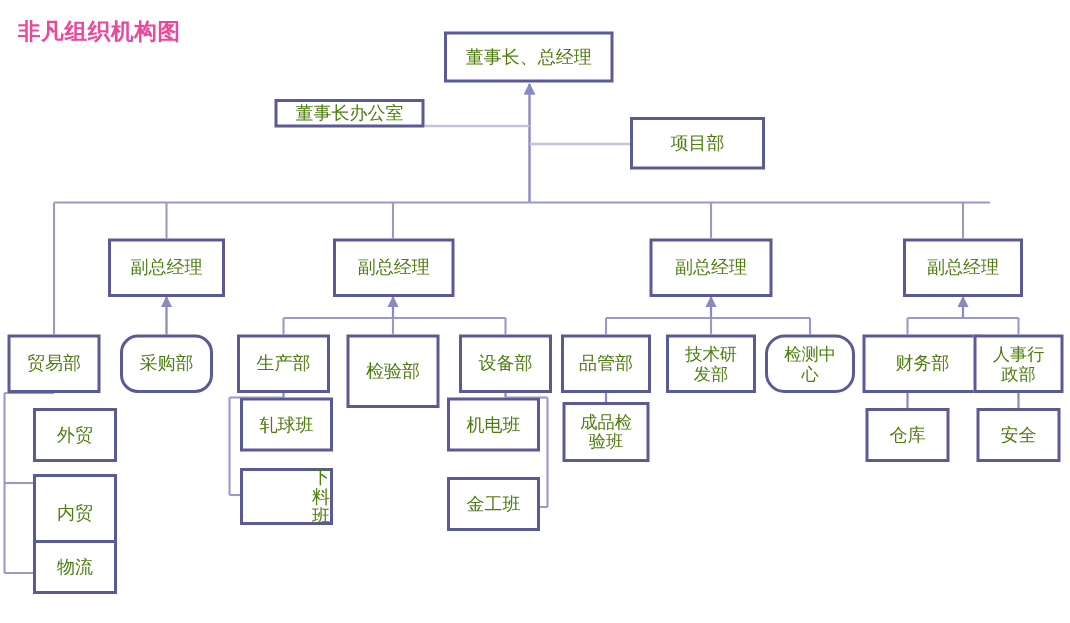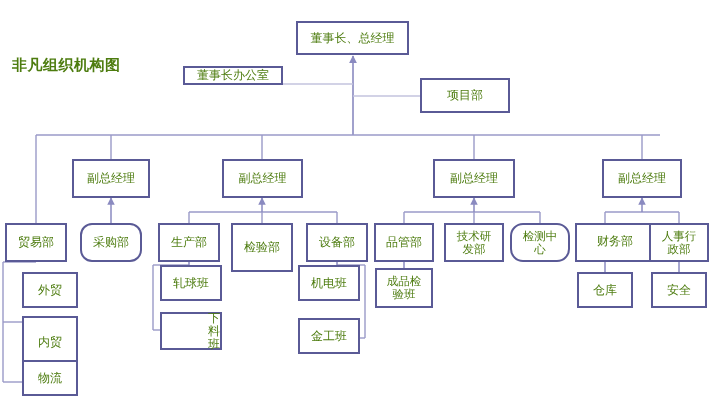--- a/index.html
+++ b/index.html
@@ -7,22 +7,22 @@
     width:713px;height:415px;
     background:#ffffff;
     font-family:"DejaVu Sans","Liberation Sans",sans-serif;
     overflow:hidden;
     position:relative;
   }
   #chart-root{position:absolute;left:0;top:0;width:713px;height:415px;}
 
   #title{
     position:absolute;left:12px;top:12px;
-    font-size:15px;font-weight:bold;color:#4d7c0f;
-    letter-spacing:0.5px;white-space:nowrap;margin-top:44px;
+    font-size:15px;font-weight:bold;color:#ec4899;
+    letter-spacing:0.5px;white-space:nowrap;
   }
 
   svg#wires{position:absolute;left:0;top:0;width:713px;height:415px;}
 
   .node{
     position:absolute;
     box-sizing:border-box;
     border:2px solid #5a5a96;
     background:#ffffff;
     display:flex;align-items:center;justify-content:center;
@@ -155,21 +155,21 @@
   <div class="node" style="left:5px;top:223px;width:62px;height:39px;">贸易部</div>
   <div class="node" style="left:80px;top:223px;width:62px;height:39px;border-radius:12px;">采购部</div>
   <div class="node" style="left:158px;top:223px;width:62px;height:39px;">生产部</div>
   <div class="node" style="left:231px;top:223px;width:62px;height:49px;">检验部</div>
   <div class="node" style="left:306px;top:223px;width:62px;height:39px;">设备部</div>
   <div class="node" style="left:374px;top:223px;width:60px;height:39px;text-align:center;">品管部</div>
   <div class="node small" style="left:444px;top:223px;width:60px;height:39px;">技术研
 发部</div>
   <div class="node small" style="left:510px;top:223px;width:60px;height:39px;border-radius:13px;">检测中
 心</div>
-  <div class="node" style="left:575px;top:223px;width:80px;height:39px;font-family:Liberation Mono, monospace;">财务部</div>
+  <div class="node" style="left:575px;top:223px;width:80px;height:39px;">财务部</div>
   <div class="node small" style="left:649px;top:223px;width:60px;height:39px;">人事行
 政部</div>
 
   <div class="node" style="left:22px;top:272px;width:56px;height:36px;">外贸</div>
   <div class="node" style="left:22px;top:316px;width:56px;height:52px;">内贸</div>
   <div class="node" style="left:22px;top:360px;width:56px;height:36px;">物流</div>
 
   <div class="node" style="left:160px;top:265px;width:62px;height:36px;">轧球班</div>
   <div class="node" style="left:160px;top:312px;width:62px;height:38px;padding-left:48px;">下料班</div>
 

